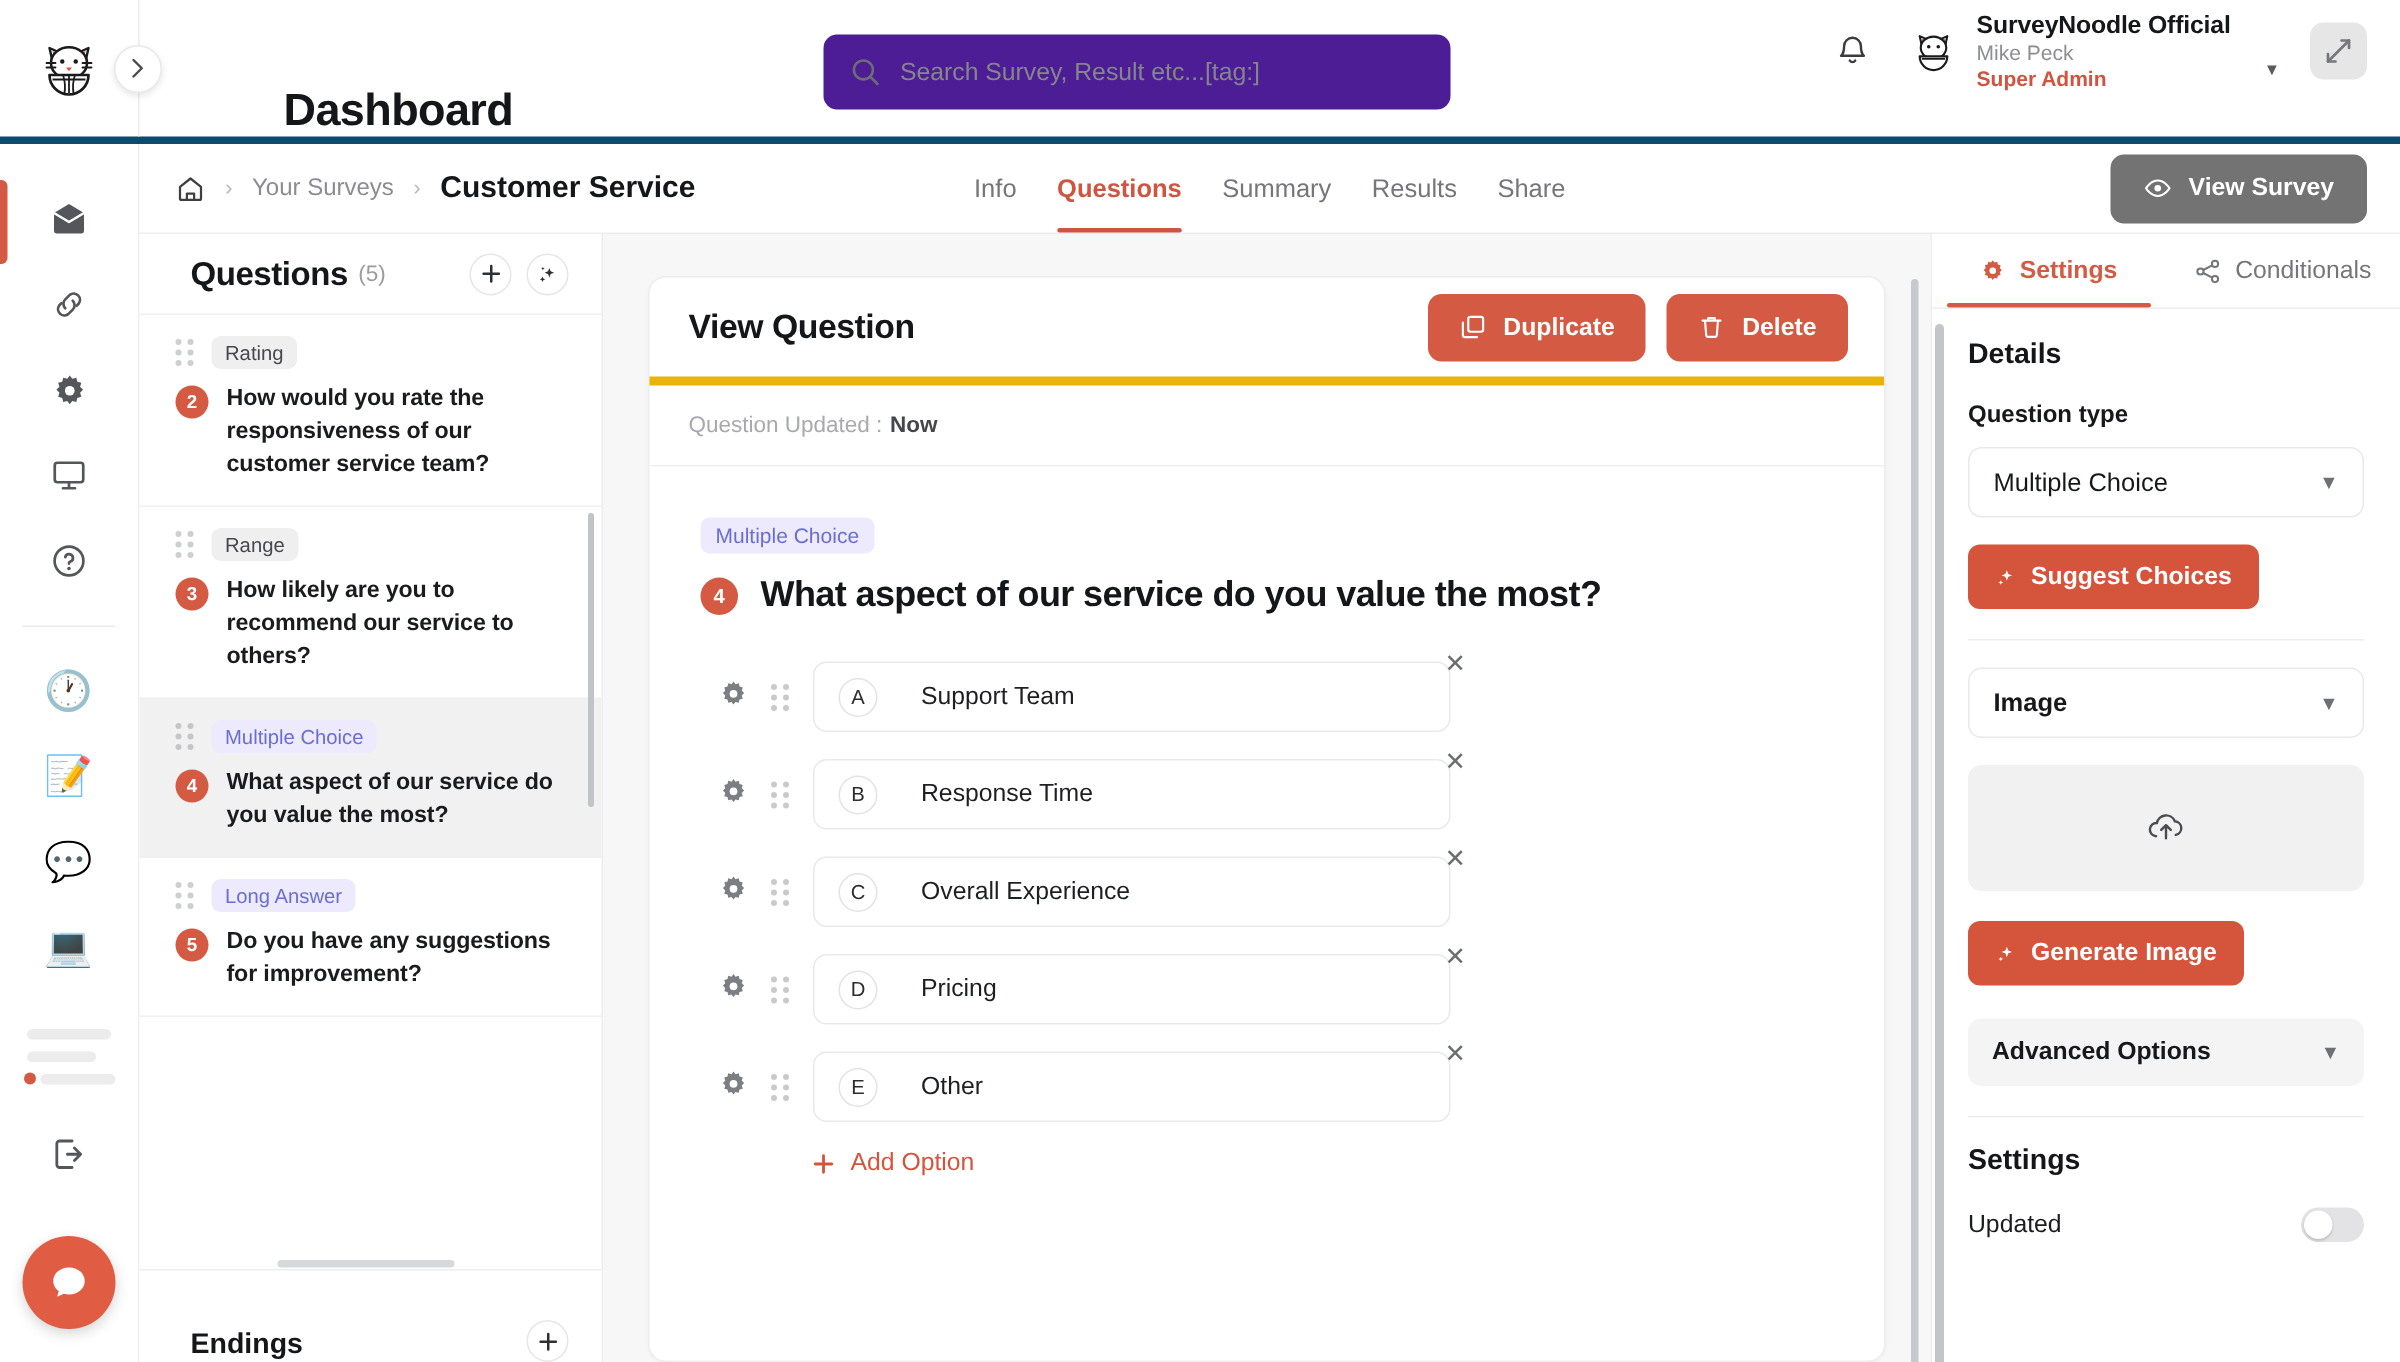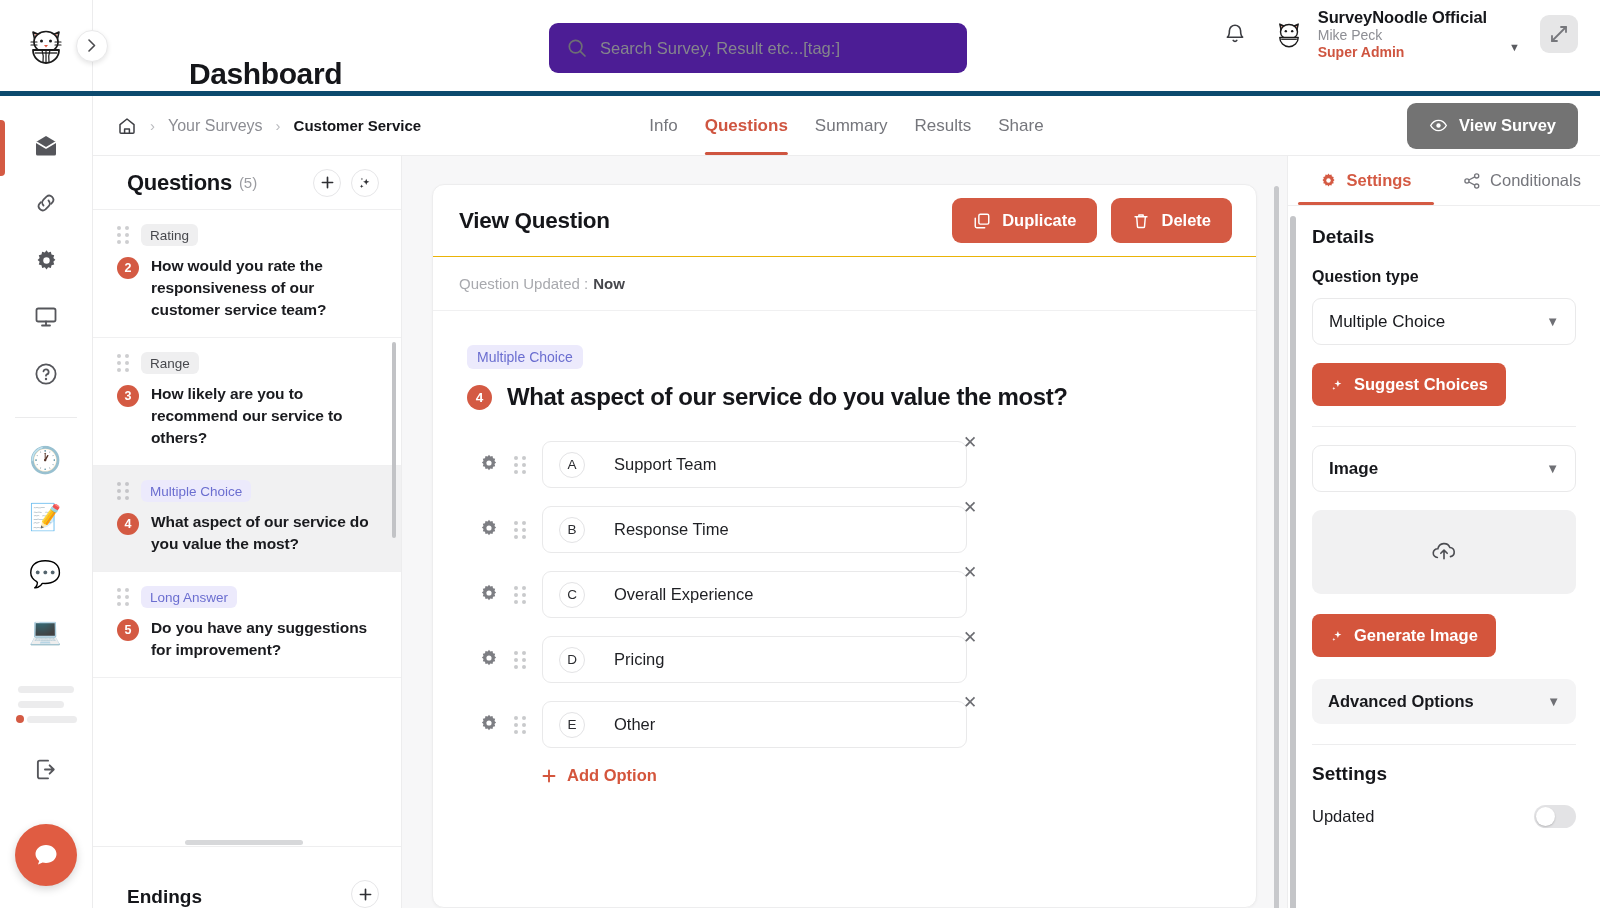--- a/index.html
+++ b/index.html
@@ -105,21 +105,21 @@
 
   .subbar {
     height: 60px; flex: 0 0 60px; display: flex; align-items: center;
     padding: 0 22px 0 24px; background: #fff; position: relative;
     border-bottom: 1px solid #ededee;
   }
   .crumb { display: flex; align-items: center; gap: 13px; }
   .crumb-home { color: #3e3f44; display: flex; align-items: center; cursor: pointer;}
   .crumb-sep { color: #b9babe; font-size: 15px; }
   .crumb-link { font-size: 16px; color: #8c8d93; cursor: pointer; }
-  .crumb-cur { font-size: 15px; font-weight: 700; color: #15161a; }
+  .crumb-cur { font-size: 20px; font-weight: 700; color: #15161a; }
   .tabs { position: absolute; left: 50%; transform: translateX(-50%); display: flex; gap: 27px; height: 100%; align-items: center;}
   .tab { font-size: 17px; color: #75767c; cursor: pointer; position: relative; height: 100%; display:flex; align-items:center;}
   .tab.active { color: #cf5540; font-weight: 700; }
   .tab.active::after {
     content: ""; position: absolute; left: 0; right: 0; bottom: 0;
     height: 3.5px; background: #cf5540; border-radius: 3px;
   }
   .view-survey-btn {
     margin-left: auto; height: 46px; padding: 0 22px; border-radius: 9px;
     background: #737373; color: #fff; font-size: 16.5px; font-weight: 700;
@@ -189,21 +189,21 @@
 
   
   .center { flex: 1 1 auto; min-width: 0; padding: 28px 30px 0 30px; position: relative; overflow: hidden;}
   .card {
     background: #fff; border-radius: 12px; border: 1px solid #ededee;
     box-shadow: 0 1px 3px rgba(0,0,0,.035);
     height: 100%; display: flex; flex-direction: column;
   }
   .card-head {
     height: 72px; flex: 0 0 72px; display: flex; align-items: center;
-    padding: 0 24px 0 26px; border-bottom: 1px solid #eab308;
+    padding: 0 24px 0 26px; border-bottom: 6px solid #eab308;
   }
   .card-title { font-size: 22.5px; font-weight: 700; color: #15161a; letter-spacing: -.3px;}
   .card-head-actions { margin-left: auto; display: flex; gap: 14px; }
   .pill-btn {
     height: 45px; padding: 0 21px; border-radius: 9px; background: #d45a43;
     color: #fff; font-size: 16.5px; font-weight: 700; border: none; cursor: pointer;
     display: flex; align-items: center; gap: 11px; font-family: inherit;
   }
   .updated-row {
     height: 54px; flex: 0 0 54px; display: flex; align-items: center;
@@ -233,21 +233,21 @@
     display: flex; align-items: center; justify-content: center;
     font-size: 13.5px; color: #2c2d31; flex: 0 0 26px;
   }
   .opt-label { margin-left: 29px; font-size: 16.5px; color: #1e1f23; }
   .opt-close {
     position: absolute; left: 496px; top: -7px; color: #6c6d72; font-size: 17px;
     cursor: pointer; line-height: 1; font-weight: 400;
   }
   .add-option {
     display: flex; align-items: center; gap: 11px; color: #d4553c;
-    font-size: 16.5px; font-weight: 700; cursor: pointer; margin-left: 75px; margin-top: 8px;
+    font-size: 16.5px; font-weight: 400; cursor: pointer; margin-left: 75px; margin-top: 8px;
   }
   .center-vscroll {
     position: absolute; right: 8px; top: 30px; width: 5px; height: 780px;
     background: #c8c9cc; border-radius: 3px;
   }
 
   
   .spanel {
     width: 313px; flex: 0 0 313px; background: #fff; border-left: 1px solid #ededee;
     display: flex; flex-direction: column; position: relative;

